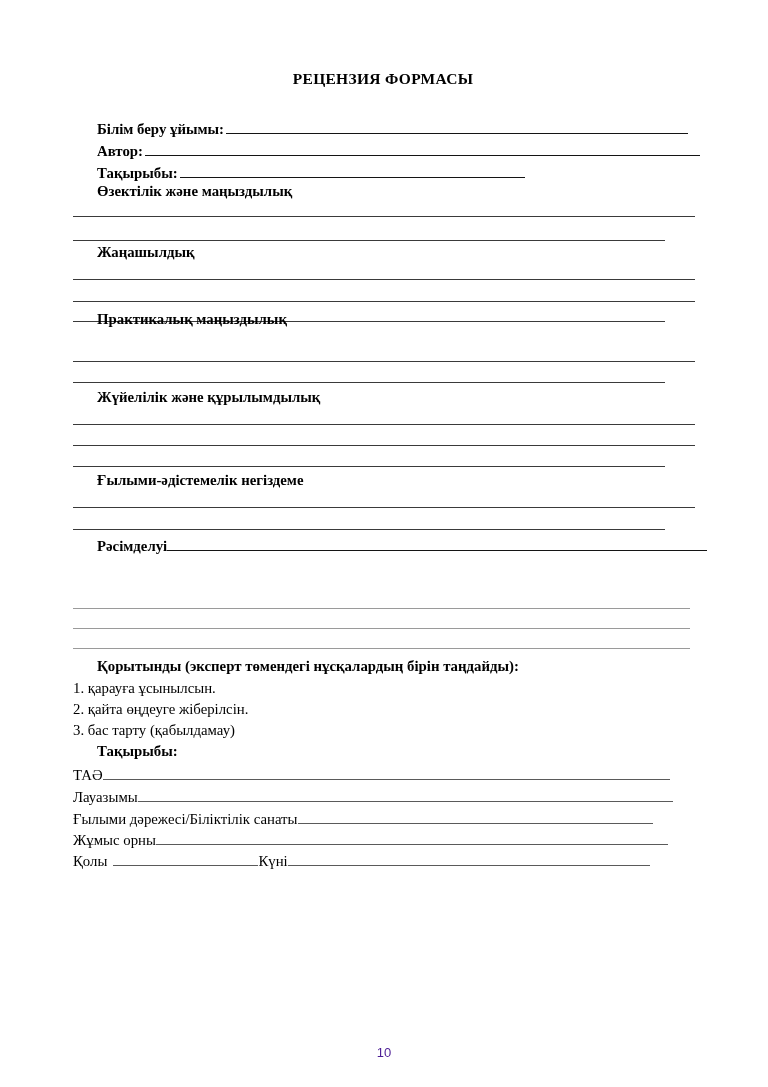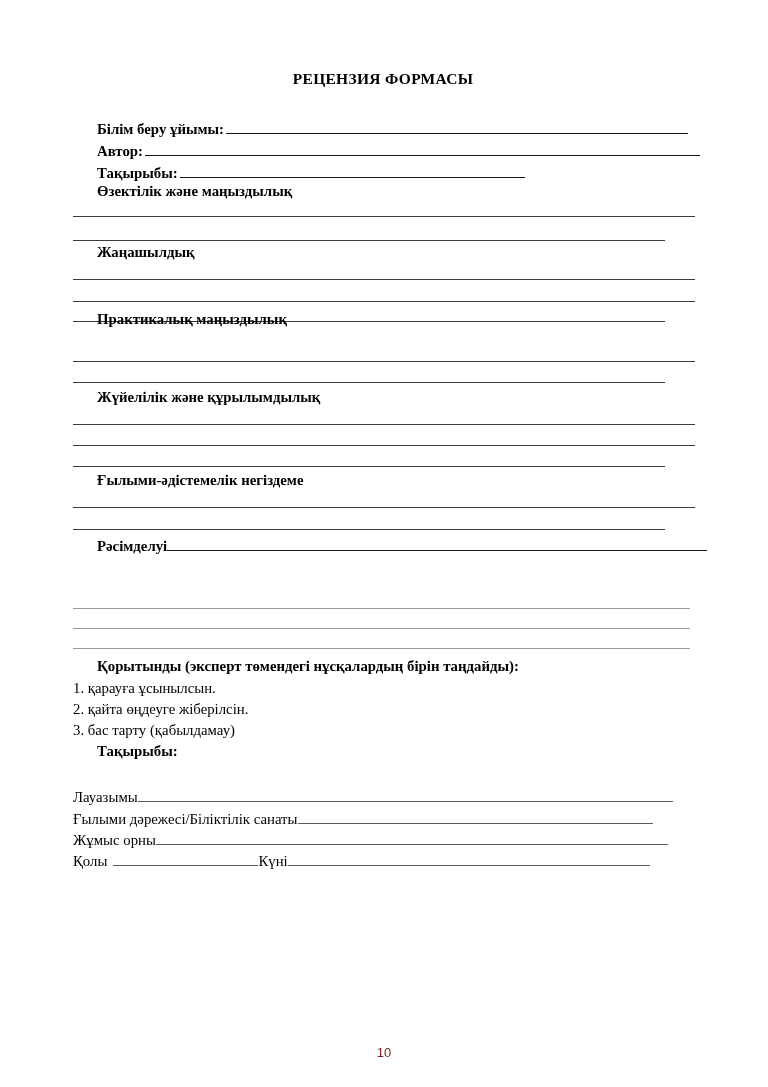--- a/index.html
+++ b/index.html
@@ -86,21 +86,21 @@
 
   
   .page-number {
     position: absolute;
     left: 0;
     top: 1045px;
     width: 768px;
     text-align: center;
     font-family: "Liberation Sans", "DejaVu Sans", sans-serif;
     font-size: 13px;
-    color: #7f1d1d;
+    color: #4c1d95;
   }
 </style>
 </head>
 <body>
 
 <div class="page">
 
   <div class="doc-title">РЕЦЕНЗИЯ ФОРМАСЫ</div>
 
   <div class="row bold" style="top:119px;">
@@ -165,20 +165,23 @@
     <span>2. қайта өңдеуге жіберілсін.</span>
   </div>
   <div class="row reg" style="top:723px;">
     <span>3. бас тарту (қабылдамау)</span>
   </div>
 
   <div class="row bold" style="top:744px;">
     <span>Тақырыбы:</span>
   </div>
 
+  <div class="field" style="top:765px;">
+    <span class="lbl">ТАӘ</span><span class="uline" style="width:567px;"></span>
+  </div>
 
   <div class="field" style="top:787px;">
     <span class="lbl">Лауазымы</span><span class="uline" style="width:535px;"></span>
   </div>
 
   <div class="field" style="top:809px;">
     <span class="lbl">Ғылыми дәрежесі/Біліктілік санаты</span><span class="uline" style="width:355px;"></span>
   </div>
 
   <div class="field" style="top:830px;">

